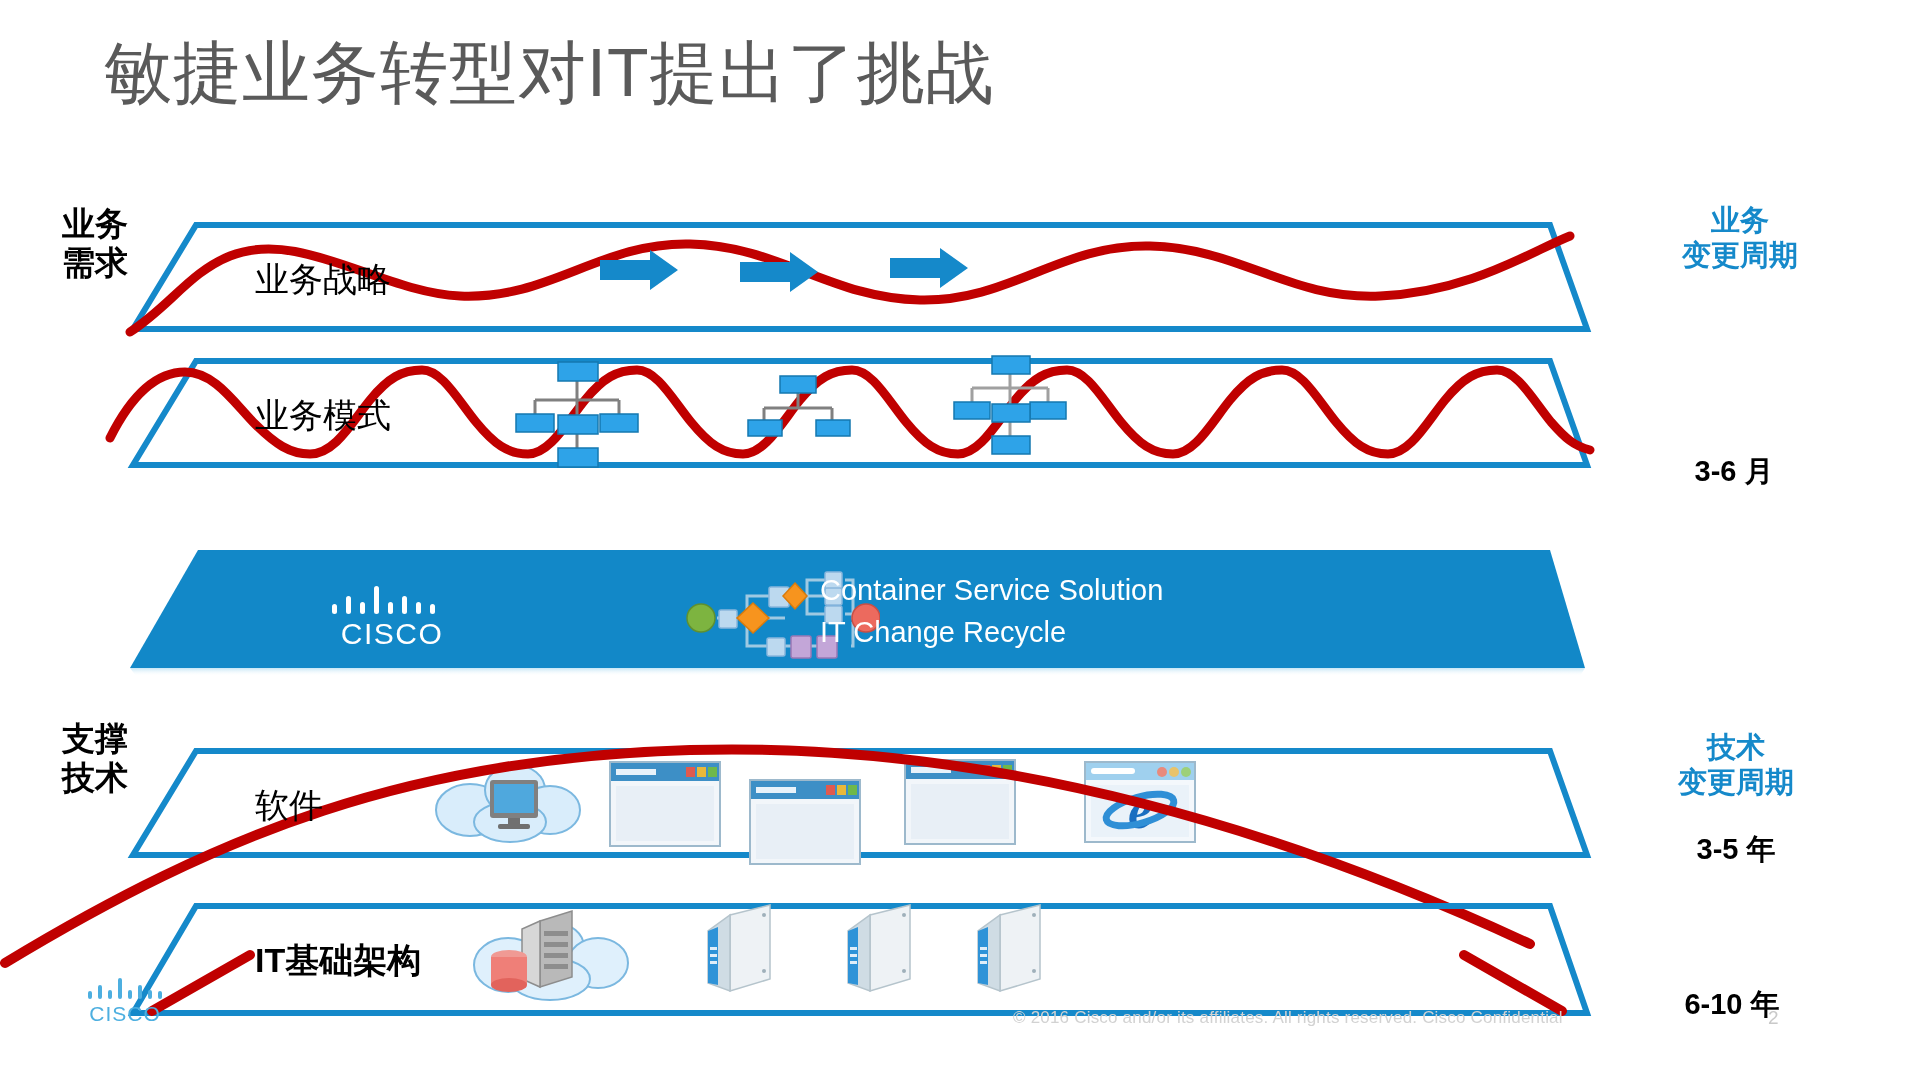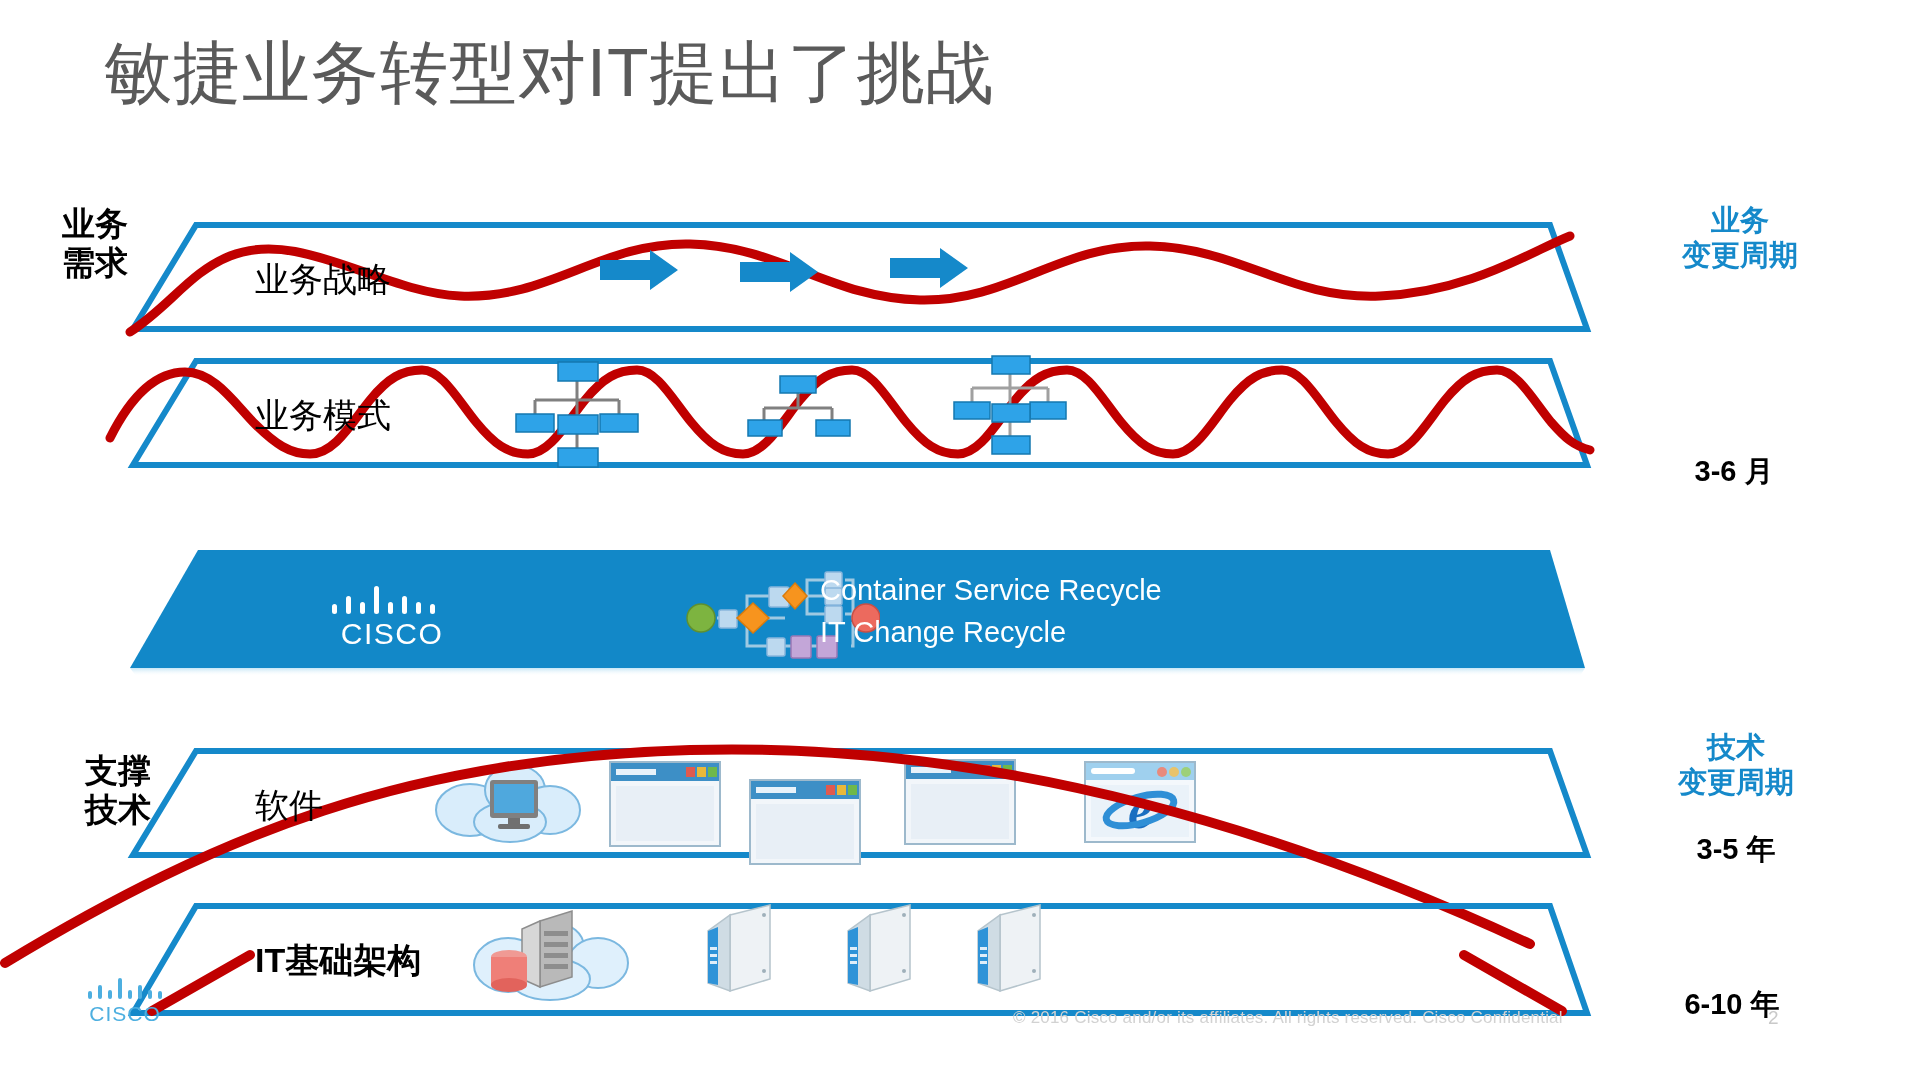--- a/index.html
+++ b/index.html
@@ -19,21 +19,21 @@
     letter-spacing:1px;white-space:nowrap;
   }
 
   
   .side-label{
     position:absolute;
     font-size:33px;font-weight:bold;color:#000;
     line-height:1.18;text-align:left;white-space:pre-line;
   }
   #lbl-demand{left:62px;top:205px;}
-  #lbl-tech{left:62px;top:752px;margin-left:23px;}
+  #lbl-tech{left:62px;top:720px;}
 
   
   .cycle-title{
     position:absolute;
     font-size:29px;font-weight:bold;color:#1589CA;
     line-height:1.2;text-align:center;white-space:pre-line;width:220px;
   }
   .cycle-val{
     position:absolute;
     font-size:29px;font-weight:bold;color:#000;
@@ -226,21 +226,21 @@
       </g>
       <g fill="#F7941E" stroke="#d97b0c" stroke-width="1.5">
         <path d="M68,33 L84,48 L68,63 L52,48 Z"></path>
         <path d="M110,13 L122,26 L110,39 L98,26 Z"></path>
       </g>
       <ellipse cx="16" cy="48" rx="14" ry="14" fill="#7DB440" stroke="#5f9030" stroke-width="1.5"></ellipse>
       <circle cx="181" cy="48" r="14" fill="#EC6A5E" stroke="#c94f45" stroke-width="1.5"></circle>
     </svg>
 
     <div class="band-text">
-      <div>Container Service Recycle</div>
+      <div>Container Service Solution</div>
       <div>IT Change Recycle</div>
     </div>
   </div>
 
   <div class="row" id="row-software">
     <svg width="1460" height="110" viewBox="0 0 1460 110">
       <polygon points="66,3 1420,3 1457,107 3,107" fill="none" stroke="#1589CA" stroke-width="6"></polygon>
 
       <g>
         <g fill="#d9edfb" stroke="#7bb8e0" stroke-width="2">

